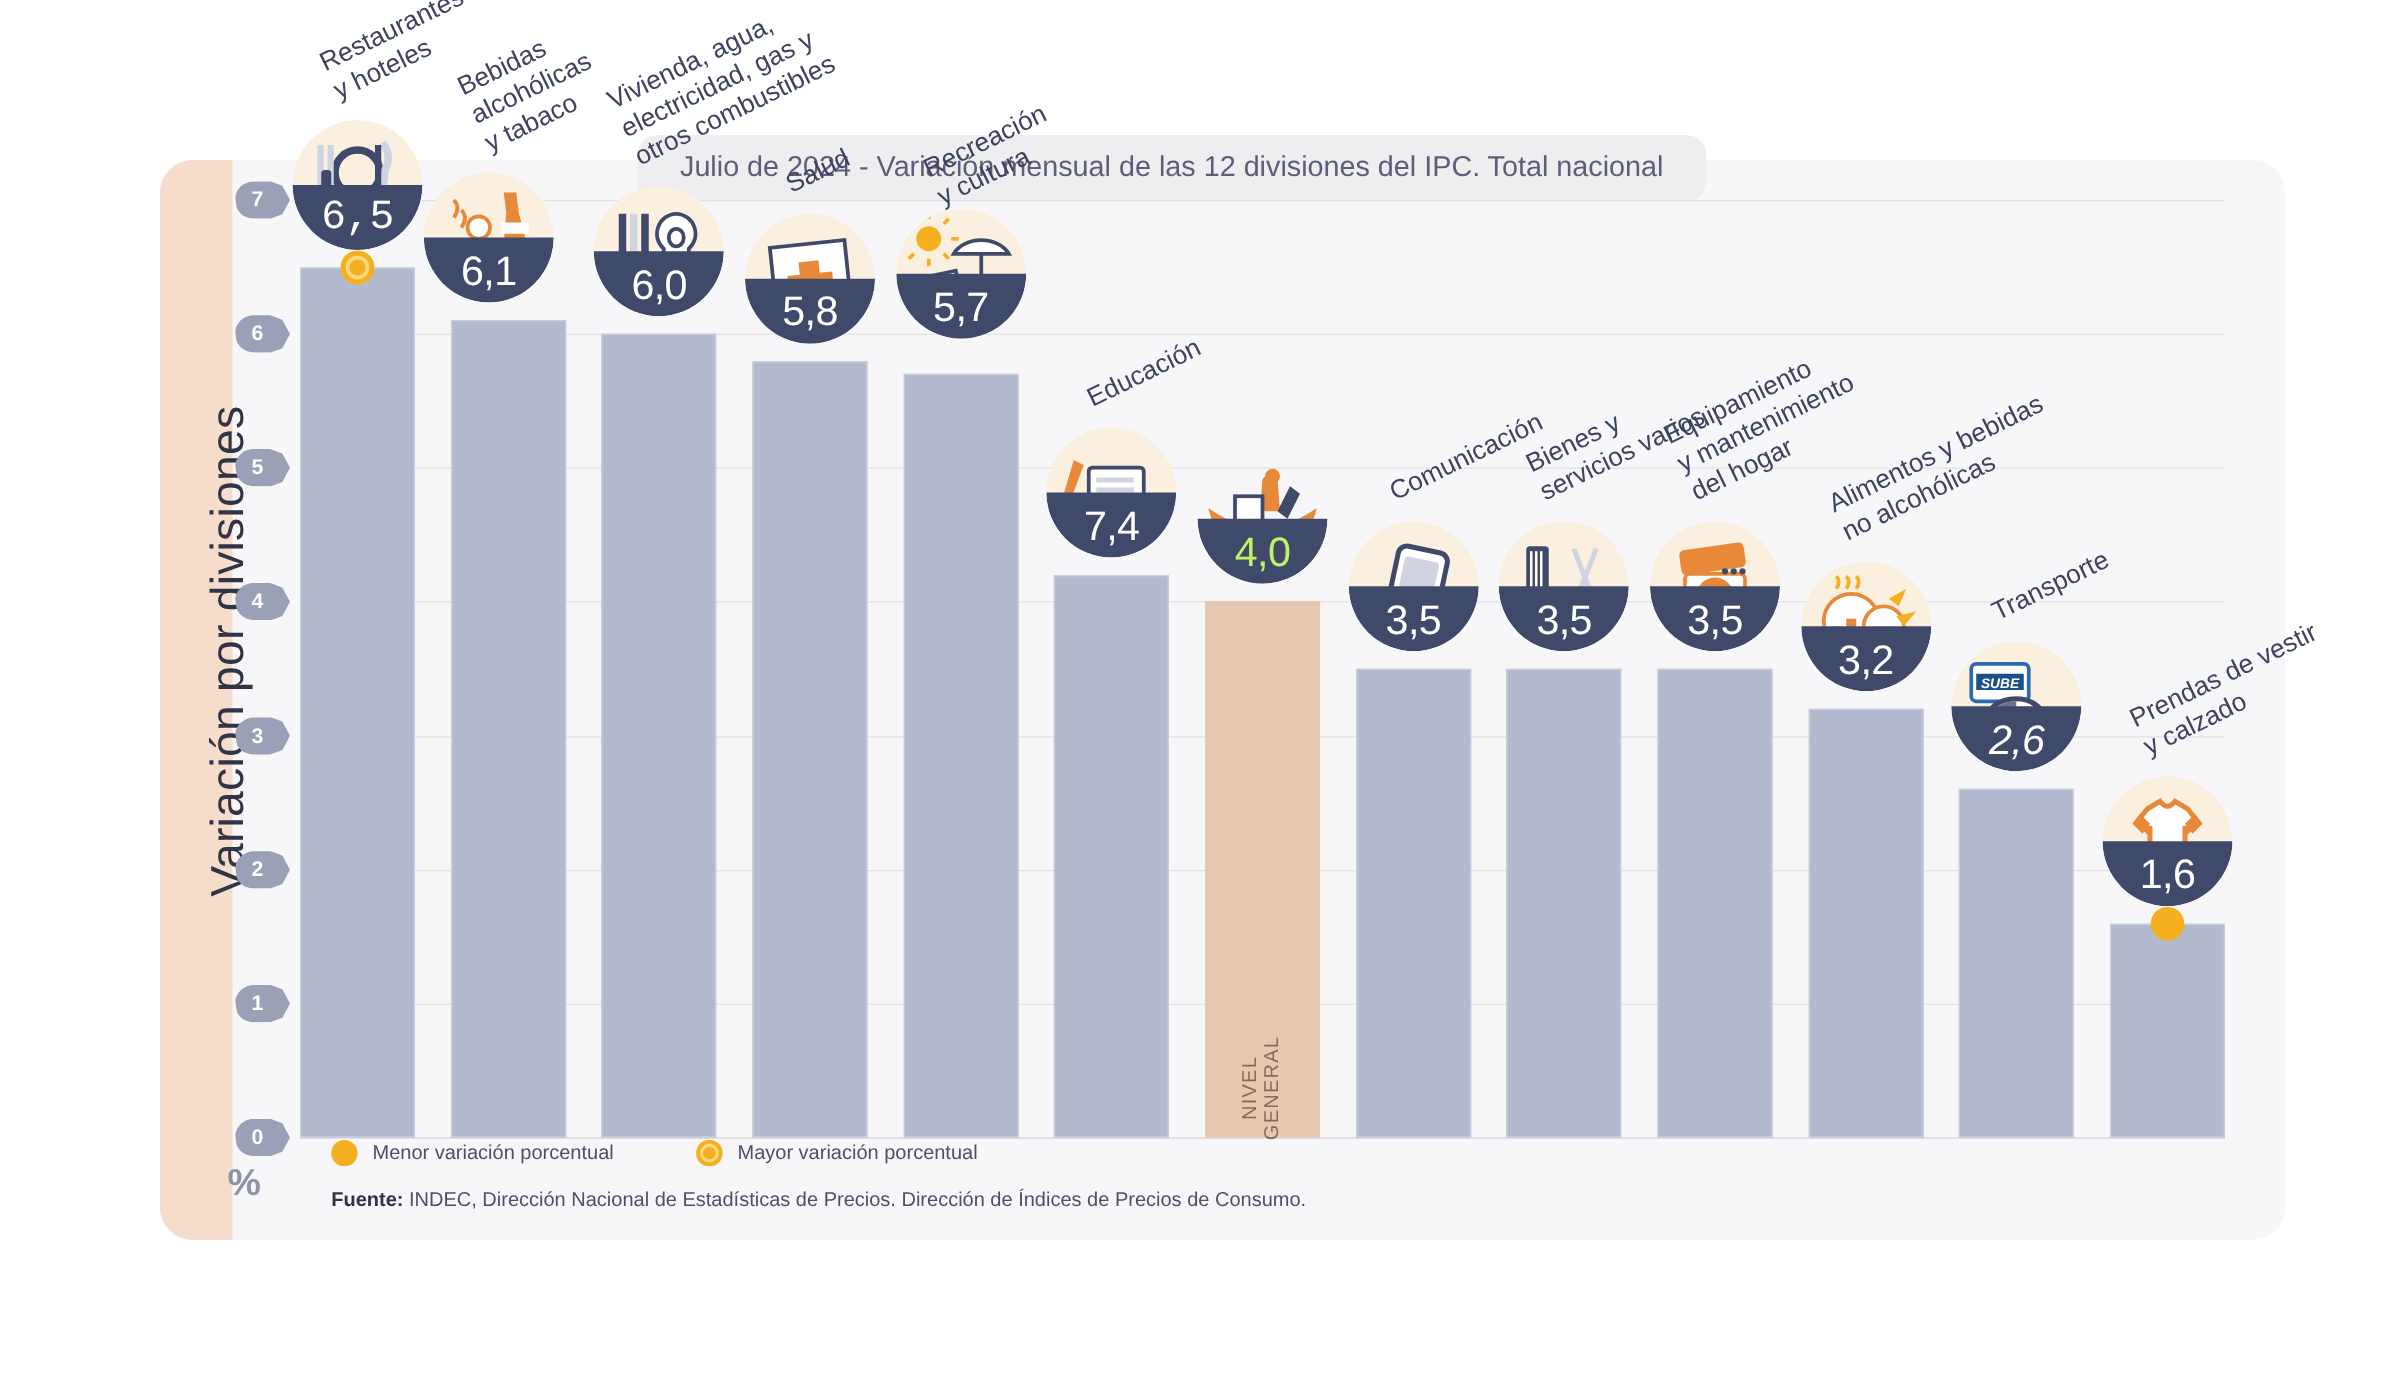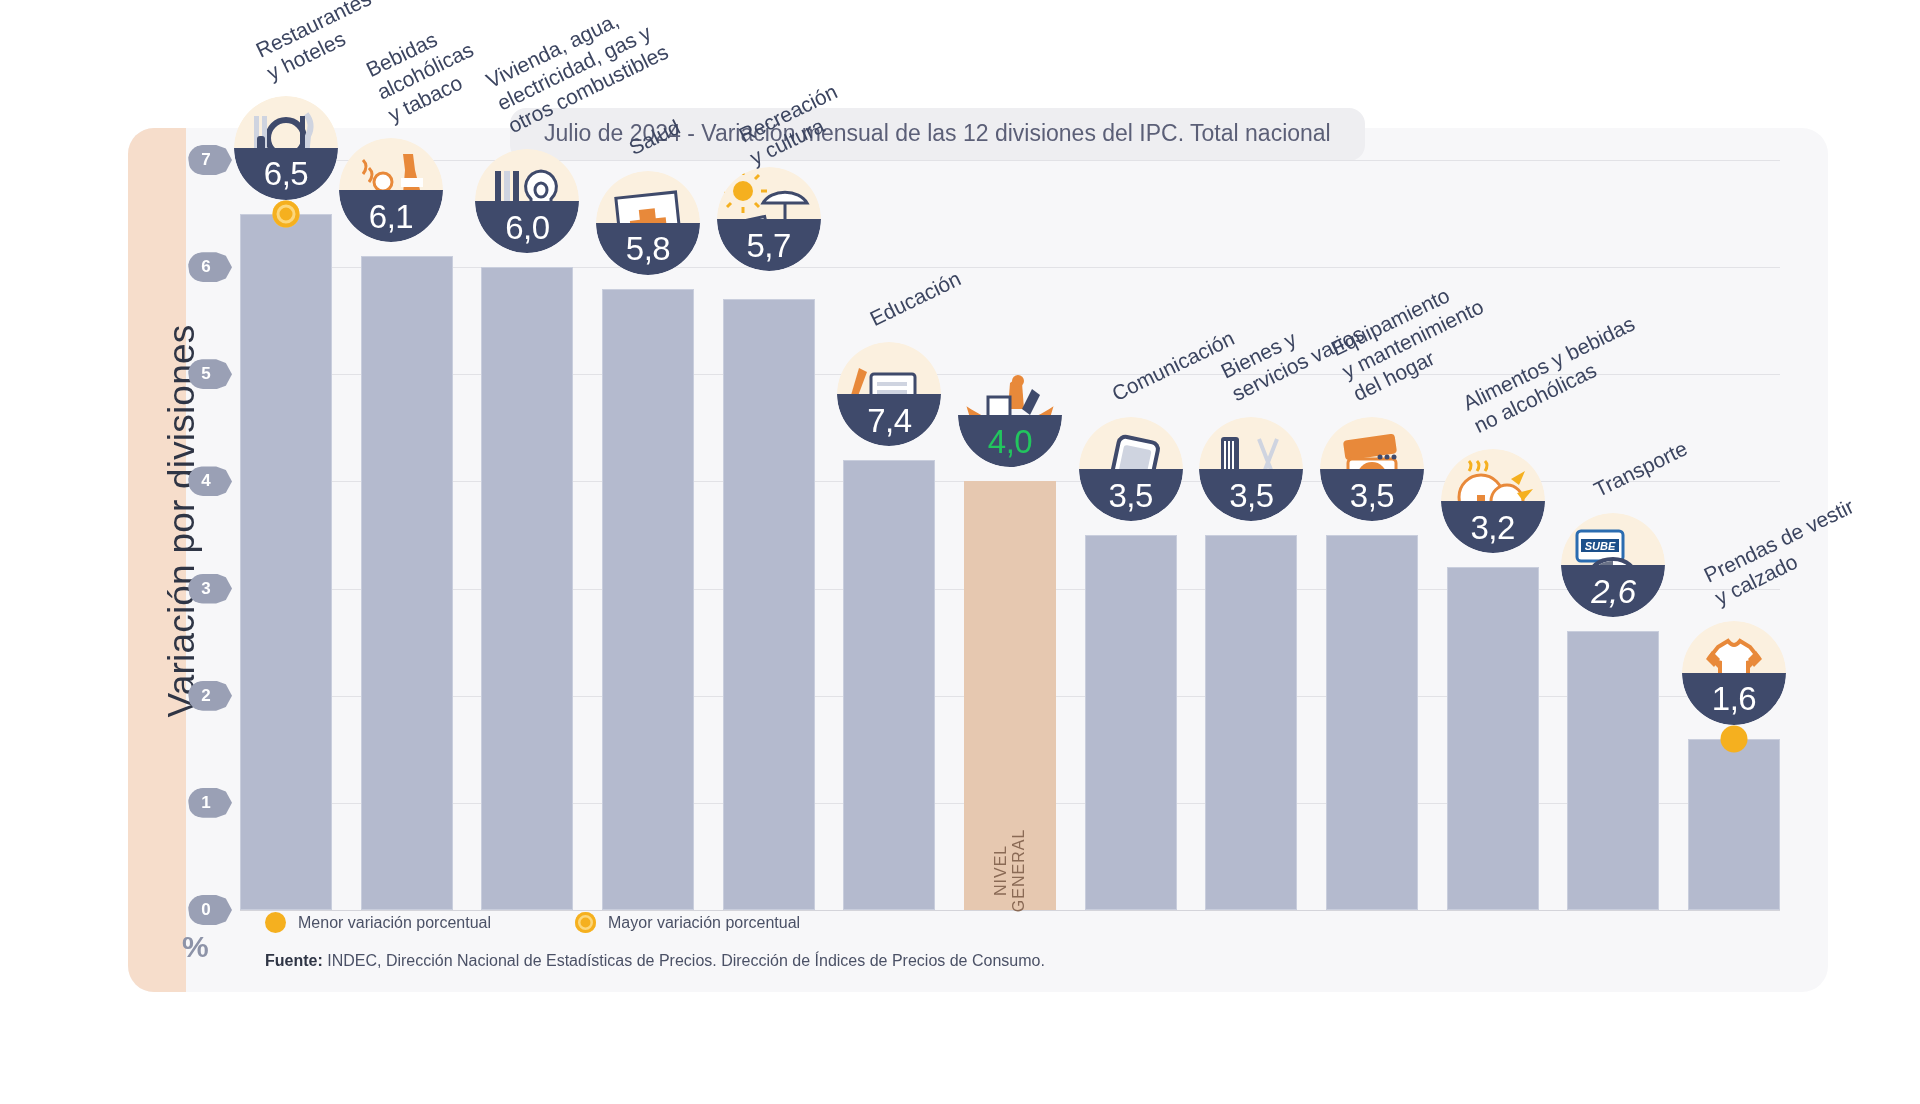--- a/index.html
+++ b/index.html
@@ -103,41 +103,41 @@
   .bubble .bot-half{
     position:absolute; left:0; bottom:0; width:104px; height:52px;
     background:#3f4a6b; border-radius:0 0 52px 52px;
     display:flex; align-items:center; justify-content:center;
   }
   .bubble .val{
     font-size:33px; color:#ffffff; font-weight:normal;
     letter-spacing:-.5px; line-height:1;
   }
   .bubble.general .bot-half{ background:#3f4a6b; }
-  .bubble.general .val{ color:#22c55e; }
+  .bubble.general .val{ color:#bef264; }
   .bubble .art{
     position:absolute; left:0; top:0; width:104px; height:104px;
   }
   .bubble.general .top-half{ background:transparent; }
 
   
   .cat-label{
     position:absolute; transform-origin:left bottom;
     transform:rotate(-26deg);
     font-size:21px; line-height:1.18; color:#3c4560;
     white-space:nowrap;
   }
 
   
   .legend{
     position:absolute; left:265px; top:912px;
     display:flex; align-items:center; gap:12px;
     font-size:16px; color:#4b5166;
   }
-  .legend.second{ left:575px; }
+  .legend.second{ left:557px; }
   .legend .dot{ width:21px; height:21px; border-radius:50%; background:#f5b01f; }
   .legend .dot.ring{ box-shadow:inset 0 0 0 3px #f5b01f, inset 0 0 0 5.5px #fcd77c; }
   .source{
     position:absolute; left:265px; top:952px;
     font-size:16px; color:#4b5166;
   }
   .source b{ color:#2f3545; }
 </style>
 </head>
 <body>
@@ -187,21 +187,21 @@
         <div class="pin"></div>
         <div class="num">6</div>
       </div>
       <div class="grid-line" style="top: 0px;"></div>
       <div class="tick" style="top: 0px;">
         <div class="pin"></div>
         <div class="num">7</div>
       </div>
       <div class="pct">%</div>
       <div class="bar" style="left: 0px; height: 696.429px;"></div>
-      <div class="bubble" style="left: 46px; top: -64.4286px;">
+      <div class="bubble" style="left: 46px; top: -64.4286px; font-family: Liberation Mono, monospace;">
         <div class="dome">
           <div class="top-half"></div>
           <svg class="art" viewBox="0 0 104 104">
       <circle cx="52" cy="42" r="18" fill="none" stroke="#3f4a6b" stroke-width="6"></circle>
       <rect x="20" y="20" width="5" height="34" fill="#cfd4e0"></rect>
             <rect x="28" y="20" width="5" height="34" fill="#cfd4e0"></rect>
       <rect x="23" y="40" width="8" height="22" rx="3" fill="#3f4a6b"></rect>
       <path d="M72 18 q8 10 2 22 l-2 20" stroke="#cfd4e0" stroke-width="6" fill="none"></path>
       <rect x="66" y="20" width="5" height="38" fill="#3f4a6b"></rect>
       <path d="M38 56 L70 62" stroke="#3f4a6b" stroke-width="6" stroke-linecap="round"></path>

